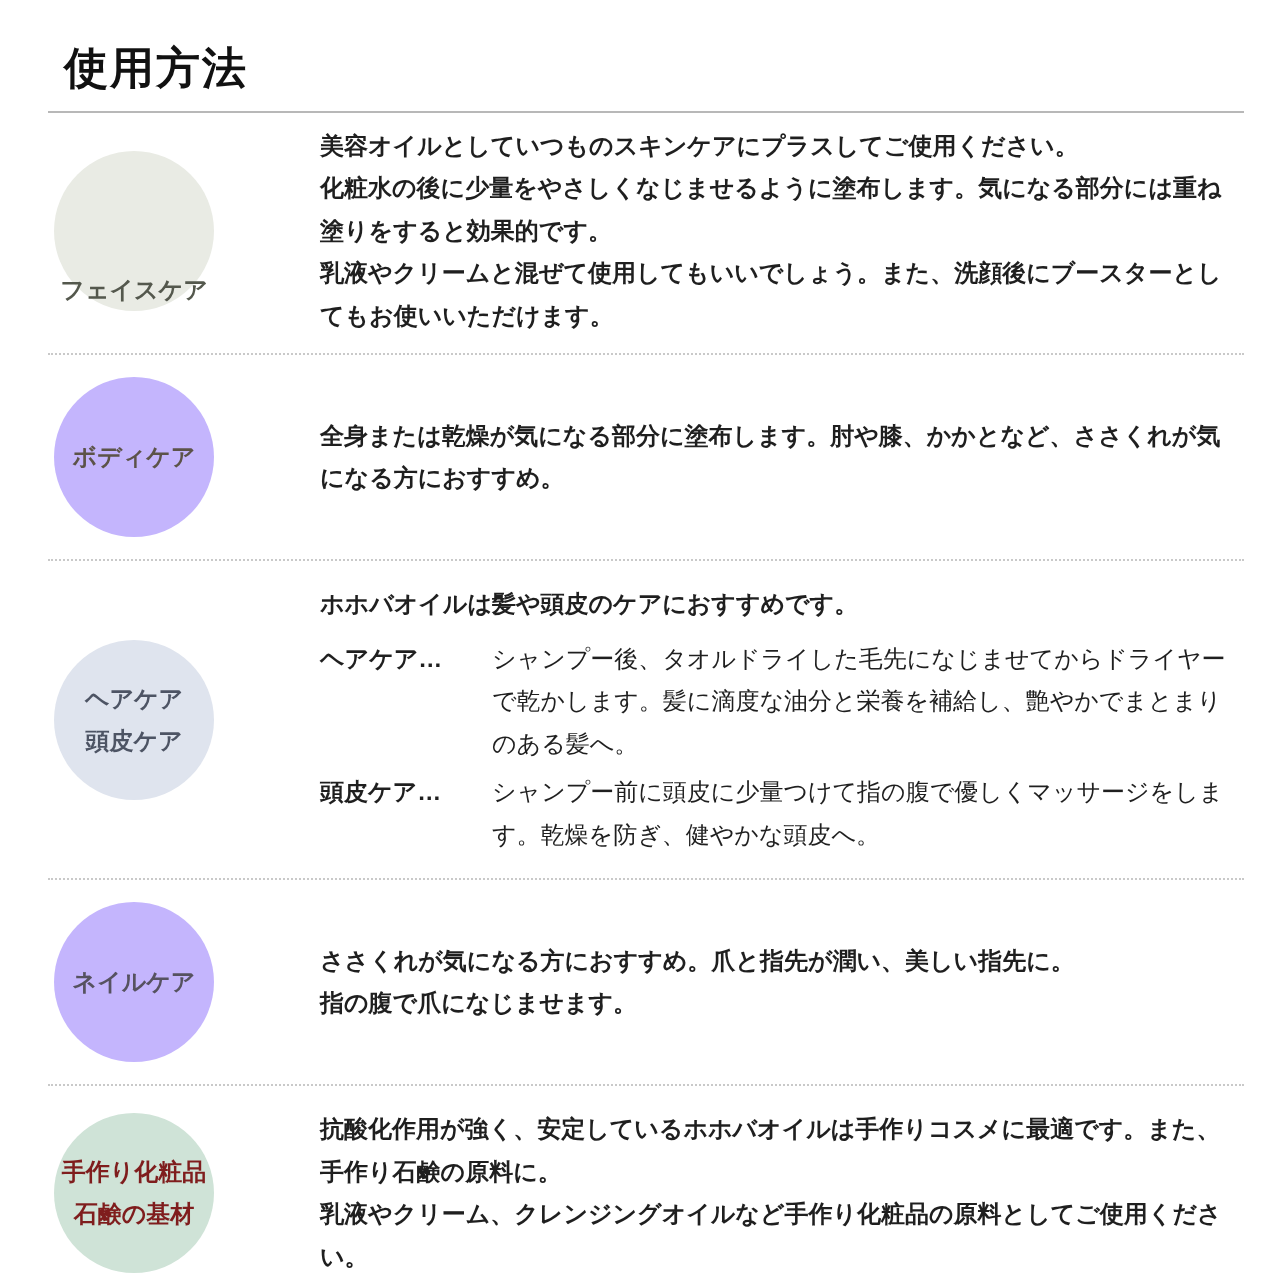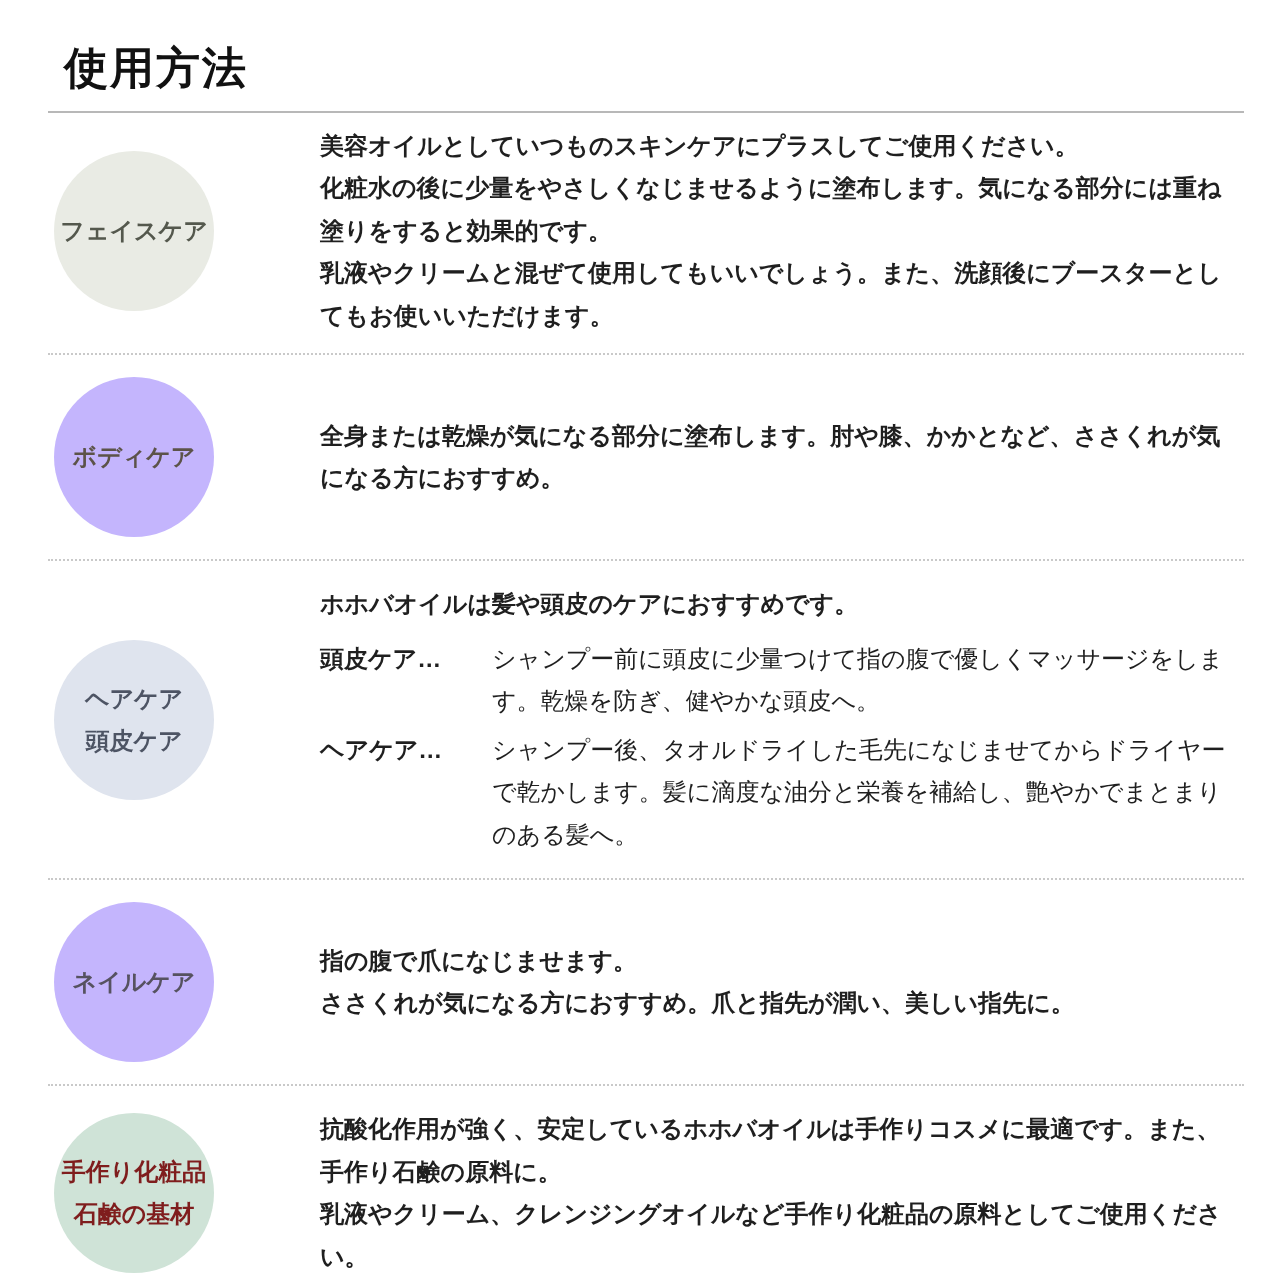--- a/index.html
+++ b/index.html
@@ -44,21 +44,21 @@
 </head>
 <body>
 
 <div class="page">
 
   <h1 class="page-title">使用方法</h1>
   <hr class="title-rule">
 
   <div class="section first">
     <div class="circle-col">
-      <div class="circle" style="background-color: rgb(233, 235, 228); color: rgb(84, 88, 77);">
+      <div class="circle" style="background-color: rgb(233, 235, 228); color: rgb(84, 88, 77); align-items: flex-end;">
         <span>フェイスケア</span>
       </div>
     </div>
     <div class="text-col">
       <p class="para">美容オイルとしていつものスキンケアにプラスしてご使用ください。</p>
       <p class="para">化粧水の後に少量をやさしくなじませるように塗布します。気になる部分には重ね塗りをすると効果的です。</p>
       <p class="para">乳液やクリームと混ぜて使用してもいいでしょう。また、洗顔後にブースターとしてもお使いいただけます。</p>
     </div>
   </div>
 
@@ -76,39 +76,39 @@
   <div class="section ruled">
     <div class="circle-col">
       <div class="circle" style="background-color: rgb(223, 228, 238); color: rgb(77, 84, 100);">
         <span>ヘアケア
 頭皮ケア</span>
       </div>
     </div>
     <div class="text-col">
       <p class="para intro">ホホバオイルは髪や頭皮のケアにおすすめです。</p>
       <div class="sub-row">
+        <span class="sub-label">ヘアケア…</span>
+        <span class="sub-text">シャンプー後、タオルドライした毛先になじませてからドライヤーで乾かします。髪に滴度な油分と栄養を補給し、艶やかでまとまりのある髪へ。</span>
+      </div>
+      <div class="sub-row">
         <span class="sub-label">頭皮ケア…</span>
         <span class="sub-text">シャンプー前に頭皮に少量つけて指の腹で優しくマッサージをします。乾燥を防ぎ、健やかな頭皮へ。</span>
-      </div>
-      <div class="sub-row">
-        <span class="sub-label">ヘアケア…</span>
-        <span class="sub-text">シャンプー後、タオルドライした毛先になじませてからドライヤーで乾かします。髪に滴度な油分と栄養を補給し、艶やかでまとまりのある髪へ。</span>
       </div>
     </div>
   </div>
 
   <div class="section ruled">
     <div class="circle-col">
       <div class="circle" style="background-color: #c4b5fd; color: rgb(86, 82, 96);">
         <span>ネイルケア</span>
       </div>
     </div>
     <div class="text-col">
+      <p class="para">ささくれが気になる方におすすめ。爪と指先が潤い、美しい指先に。</p>
       <p class="para">指の腹で爪になじませます。</p>
-      <p class="para">ささくれが気になる方におすすめ。爪と指先が潤い、美しい指先に。</p>
     </div>
   </div>
 
   <div class="section ruled">
     <div class="circle-col">
       <div class="circle" style="background-color: rgb(207, 227, 215); color: #7f1d1d;">
         <span>手作り化粧品
 石鹸の基材</span>
       </div>
     </div>

